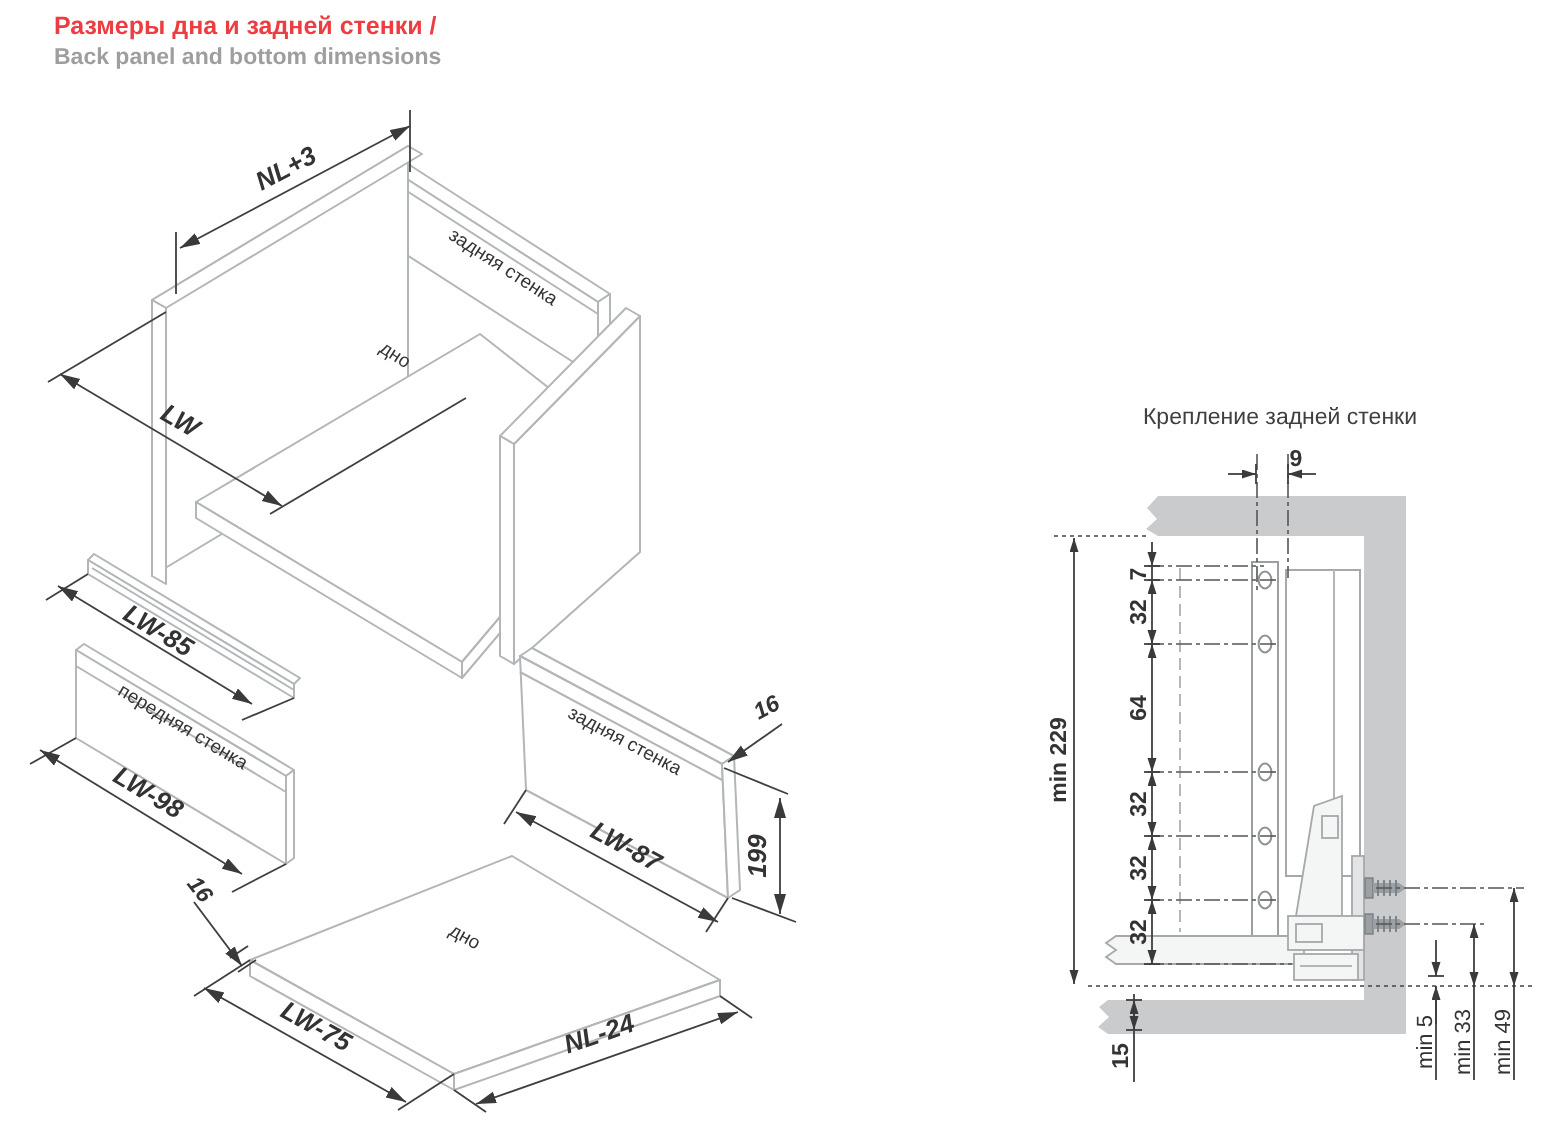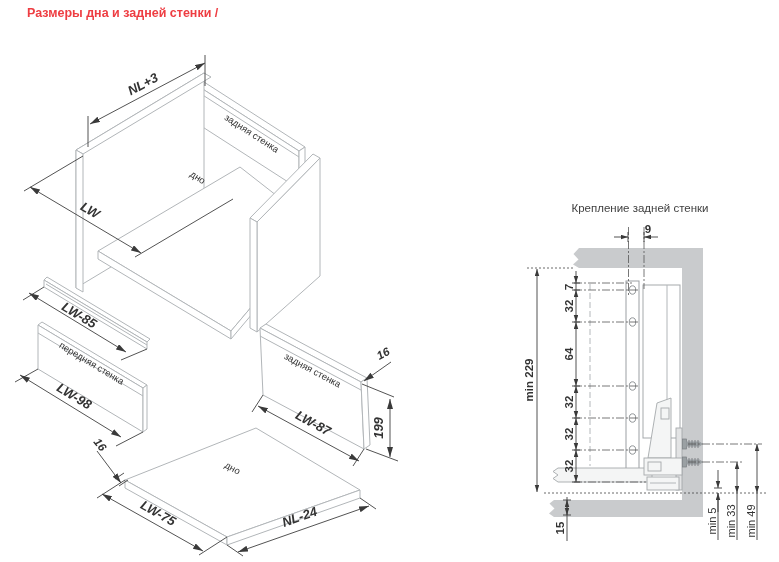--- a/index.html
+++ b/index.html
@@ -21,20 +21,21 @@
   .t-num{font:bold 11.5px "Liberation Sans",sans-serif;fill:#333;}
   .t-num-n{font:11px "Liberation Sans",sans-serif;fill:#333;}
   text{text-anchor:middle;}
 </style>
 </head>
 <body>
 
 <div id="page">
   <div id="hdr">
     <div class="ru">Размеры дна и задней стенки /</div>
+    <div class="en">Back panel and bottom dimensions</div>
   </div>
 
   <svg width="779" height="562" viewBox="0 0 779 562">
     <defs>
       <marker id="ma" markerWidth="11" markerHeight="7" refX="10" refY="3" orient="auto-start-reverse" markerUnits="userSpaceOnUse">
         <path d="M0,0 L10,3 L0,6 Z" fill="#3a3a3a"></path>
       </marker>
       <marker id="mb" markerWidth="8" markerHeight="5" refX="7" refY="2.25" orient="auto-start-reverse" markerUnits="userSpaceOnUse">
         <path d="M0,0 L7,2.25 L0,4.5 Z" fill="#3a3a3a"></path>
       </marker>

